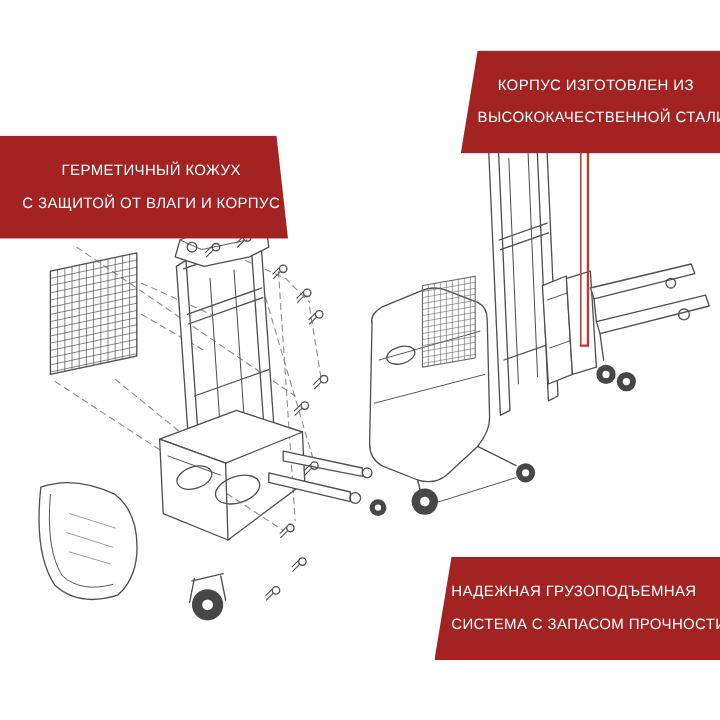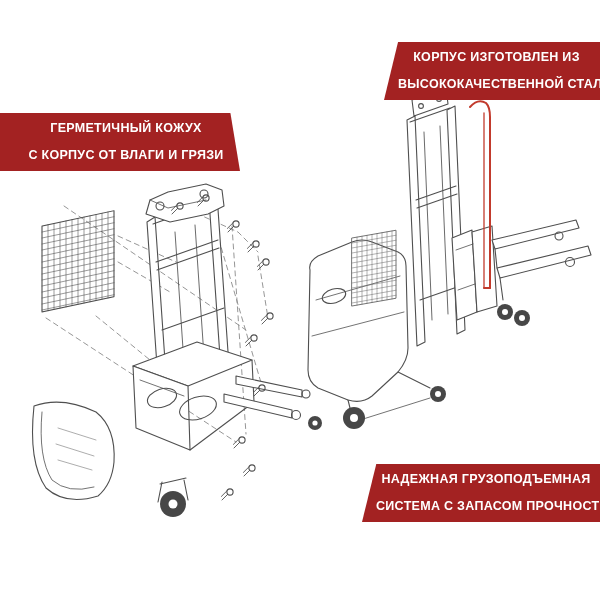--- a/index.html
+++ b/index.html
@@ -6,43 +6,43 @@
   .stage{
     position:relative;width:600px;height:600px;background:#ffffff;
     overflow:hidden;margin:0 auto;
     font-family:"Liberation Sans",sans-serif;
   }
   .art{position:absolute;left:0;top:0;width:600px;height:600px;}
   .banner{
     position:absolute;
     background:#a32222;
     color:#ffffff;
-    font-weight:bold;
+    font-weight:normal;
     font-size:12.5px;
     line-height:27px;
     letter-spacing:.3px;
     box-sizing:border-box;
-    padding:2px 0;
+    padding:16px 0;
   }
   .banner .bl{display:block;white-space:nowrap;}
   .banner-left{
     left:0;top:113px;width:240px;
     padding-left:12px;
     text-align:center;
     clip-path:polygon(0 0,96% 0,100% 100%,0 100%);
   }
   .banner-top-right{
     right:0;top:42px;width:216px;
     text-align:center;
     padding-left:14px;padding-right:5px;
     clip-path:polygon(6.5% 0,100% 0,100% 100%,0 100%);
   }
   .banner-bottom-right{
     right:0;top:464px;width:238px;
-    text-align:center;
+    text-align:left;
     padding-left:14px;padding-right:4px;
     clip-path:polygon(6% 0,100% 0,100% 100%,0 100%);
   }
 </style>
 </head>
 <body>
 
 <div class="stage">
 
   <svg class="art" viewBox="0 0 600 600">
@@ -187,21 +187,21 @@
           <path d="M470 107 Q478 98 486 103 Q490 107 490 117 L490 288"></path>
           <path d="M484 113 L484 288" stroke-width="1.3"></path>
           <path d="M484 288 L490 288"></path>
         </g>
       </g>
     </g>
   </svg>
 
   <div class="banner banner-left">
     <span class="bl">ГЕРМЕТИЧНЫЙ КОЖУХ</span>
-    <span class="bl">С КОРПУС ОТ ВЛАГИ И ГРЯЗИ</span>
+    <span class="bl">С ЗАЩИТОЙ ОТ ВЛАГИ И КОРПУС</span>
   </div>
 
   <div class="banner banner-top-right">
     <span class="bl">КОРПУС ИЗГОТОВЛЕН ИЗ</span>
     <span class="bl">ВЫСОКОКАЧЕСТВЕННОЙ СТАЛИ</span>
   </div>
 
   <div class="banner banner-bottom-right">
     <span class="bl">НАДЕЖНАЯ ГРУЗОПОДЪЕМНАЯ</span>
     <span class="bl">СИСТЕМА С ЗАПАСОМ ПРОЧНОСТИ</span>

